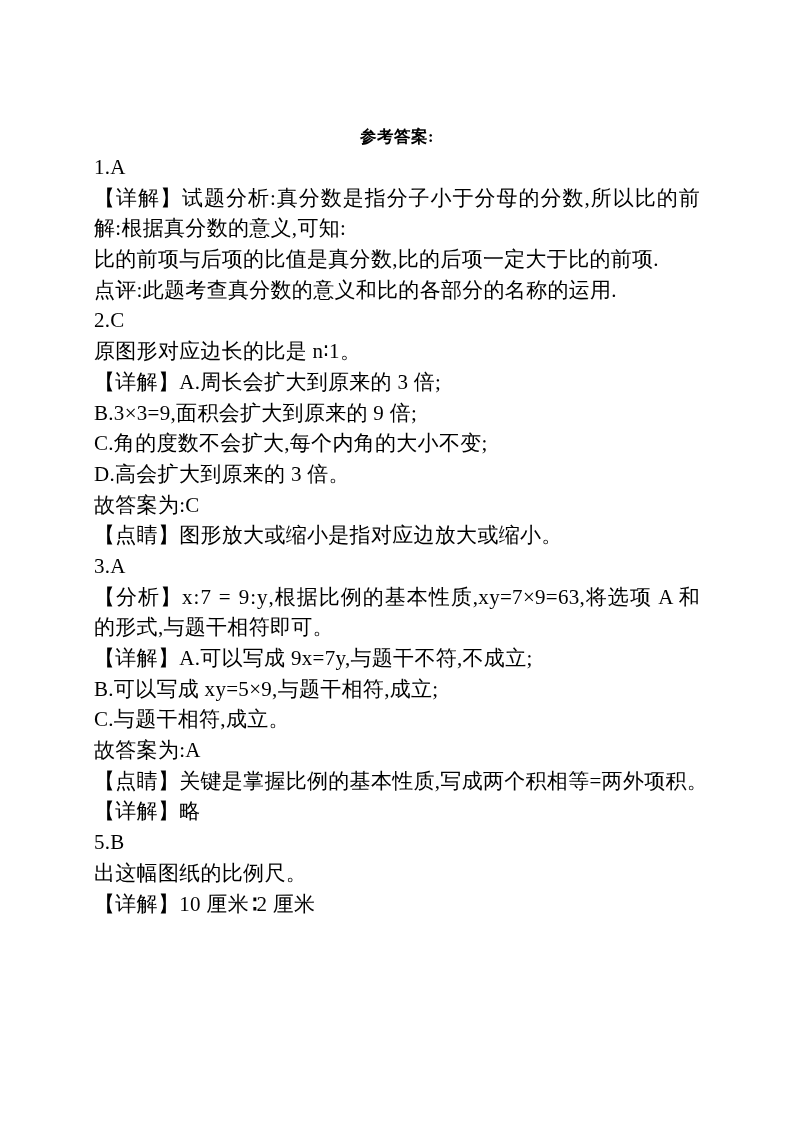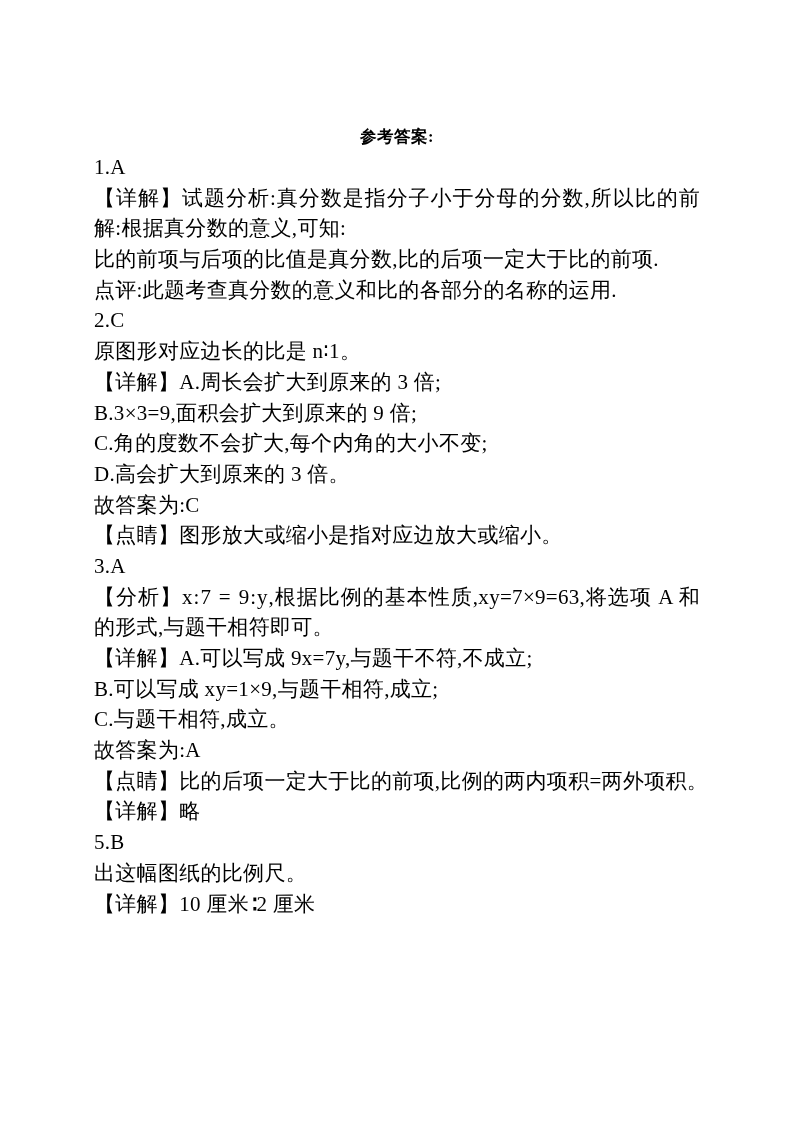--- a/index.html
+++ b/index.html
@@ -66,23 +66,23 @@
         <div class="line"><span>【详解】A.周长会扩大到原来的 3 倍;</span></div>
         <div class="line"><span>B.3×3=9,面积会扩大到原来的 9 倍;</span></div>
         <div class="line"><span>C.角的度数不会扩大,每个内角的大小不变;</span></div>
         <div class="line"><span>D.高会扩大到原来的 3 倍。</span></div>
         <div class="line"><span>故答案为:C</span></div>
         <div class="line"><span>【点睛】图形放大或缩小是指对应边放大或缩小。</span></div>
         <div class="line"><span>3.A</span></div>
         <div class="line full"><span>【分析】</span><span class="math">x:7 = 9:y</span><span>,根据比例的基本性质,xy=7×9=63,将选项 A 和 B 写成两个积相等</span></div>
         <div class="line"><span>的形式,与题干相符即可。</span></div>
         <div class="line"><span>【详解】A.可以写成 9x=7y,与题干不符,不成立;</span></div>
-        <div class="line"><span>B.可以写成 xy=1×9,与题干相符,成立;</span></div>
+        <div class="line"><span>B.可以写成 xy=5×9,与题干相符,成立;</span></div>
         <div class="line"><span>C.与题干相符,成立。</span></div>
         <div class="line"><span>故答案为:A</span></div>
-        <div class="line"><span>【点睛】比的后项一定大于比的前项,比例的两内项积=两外项积。</span></div>
+        <div class="line"><span>【点睛】关键是掌握比例的基本性质,写成两个积相等=两外项积。</span></div>
         <div class="line"><span>【详解】略</span></div>
         <div class="line"><span>5.B</span></div>
         <div class="line"><span>出这幅图纸的比例尺。</span></div>
         <div class="line"><span>【详解】10 厘米∶2 厘米</span></div>
       </div>
   </div>
 </div>
 
 </body></html>

